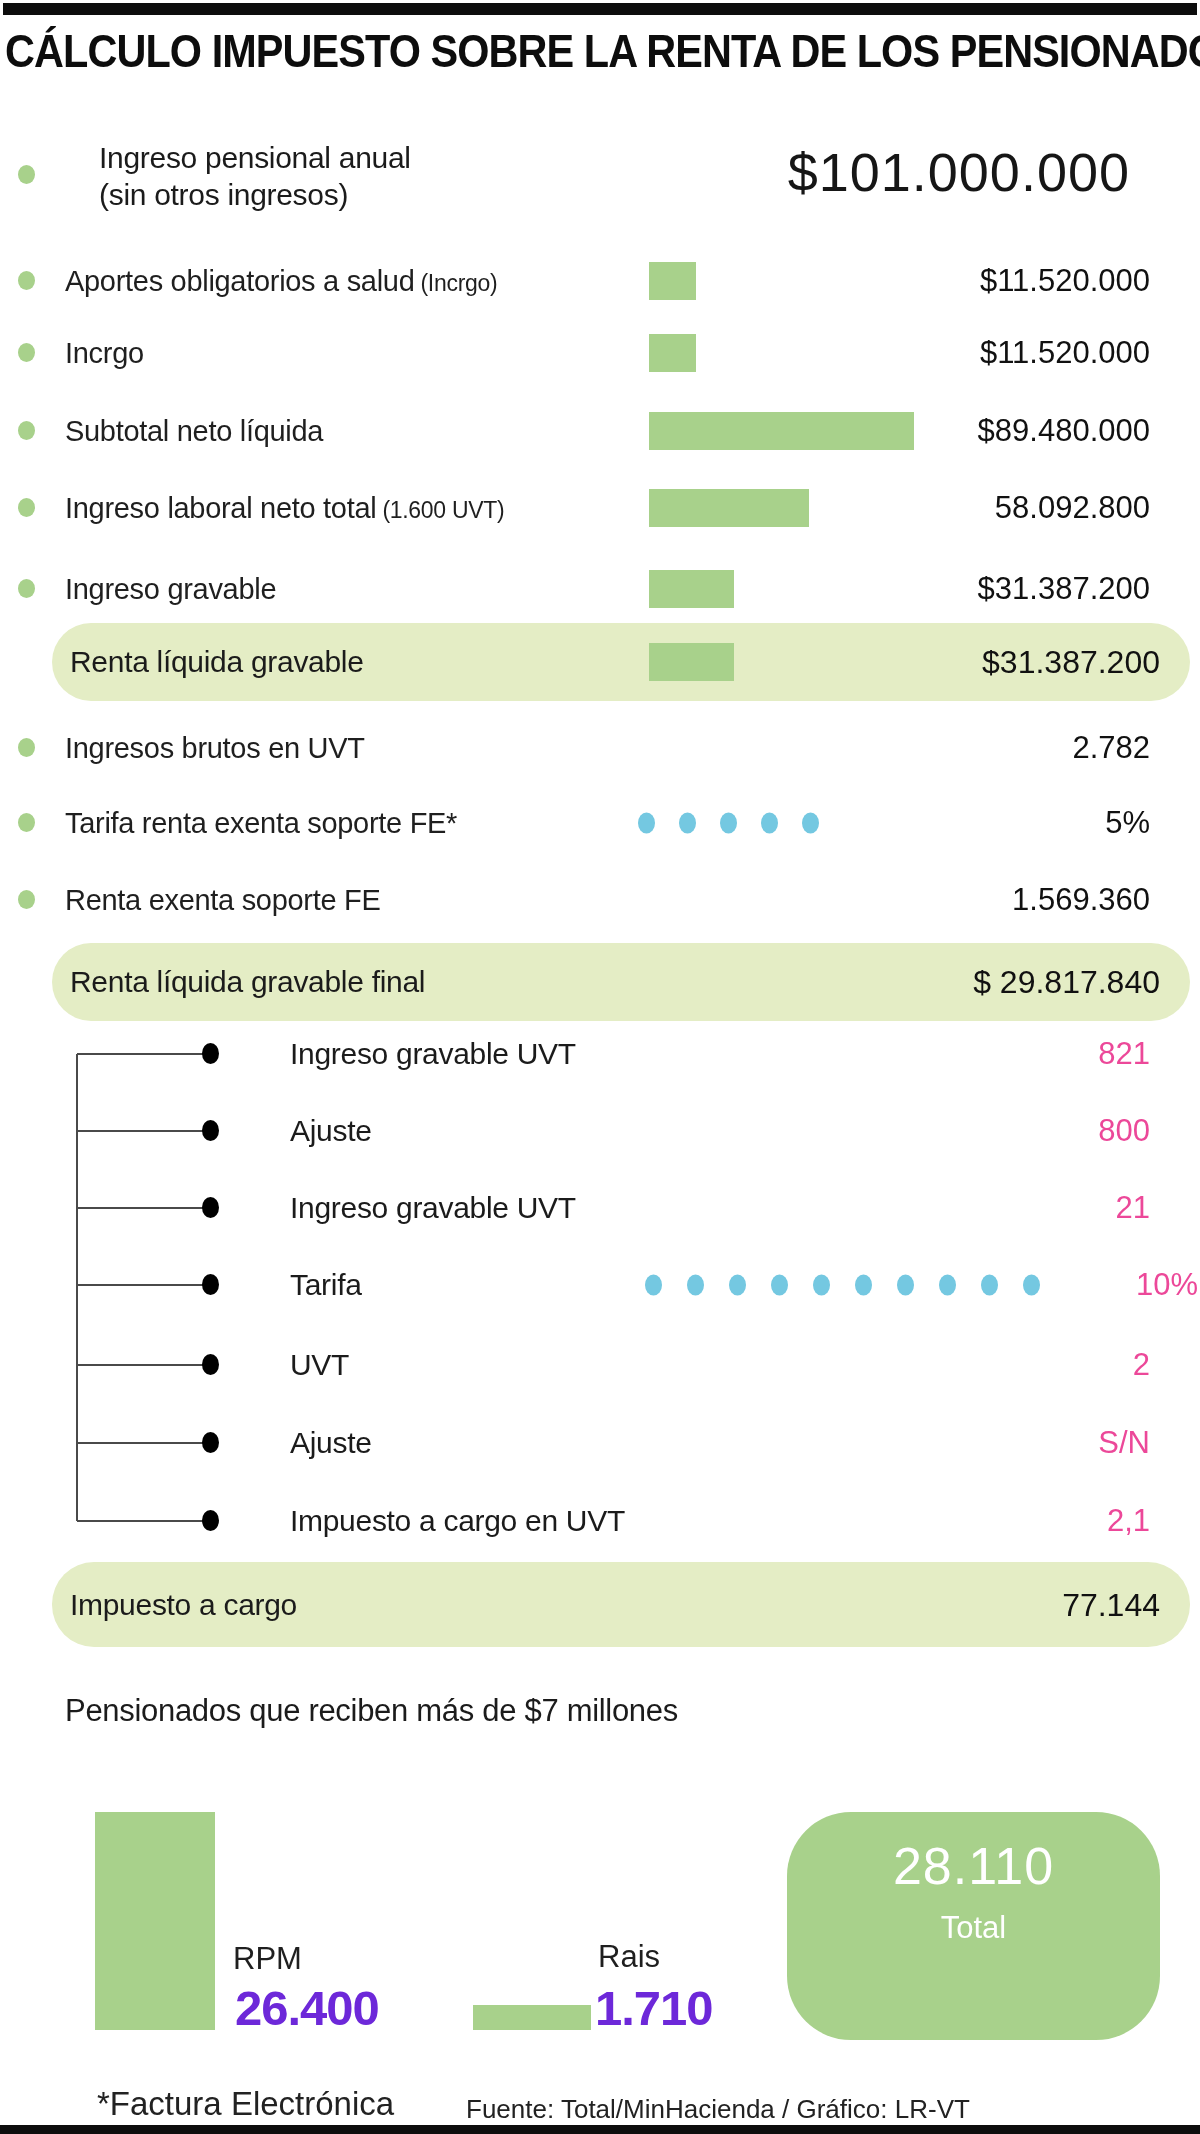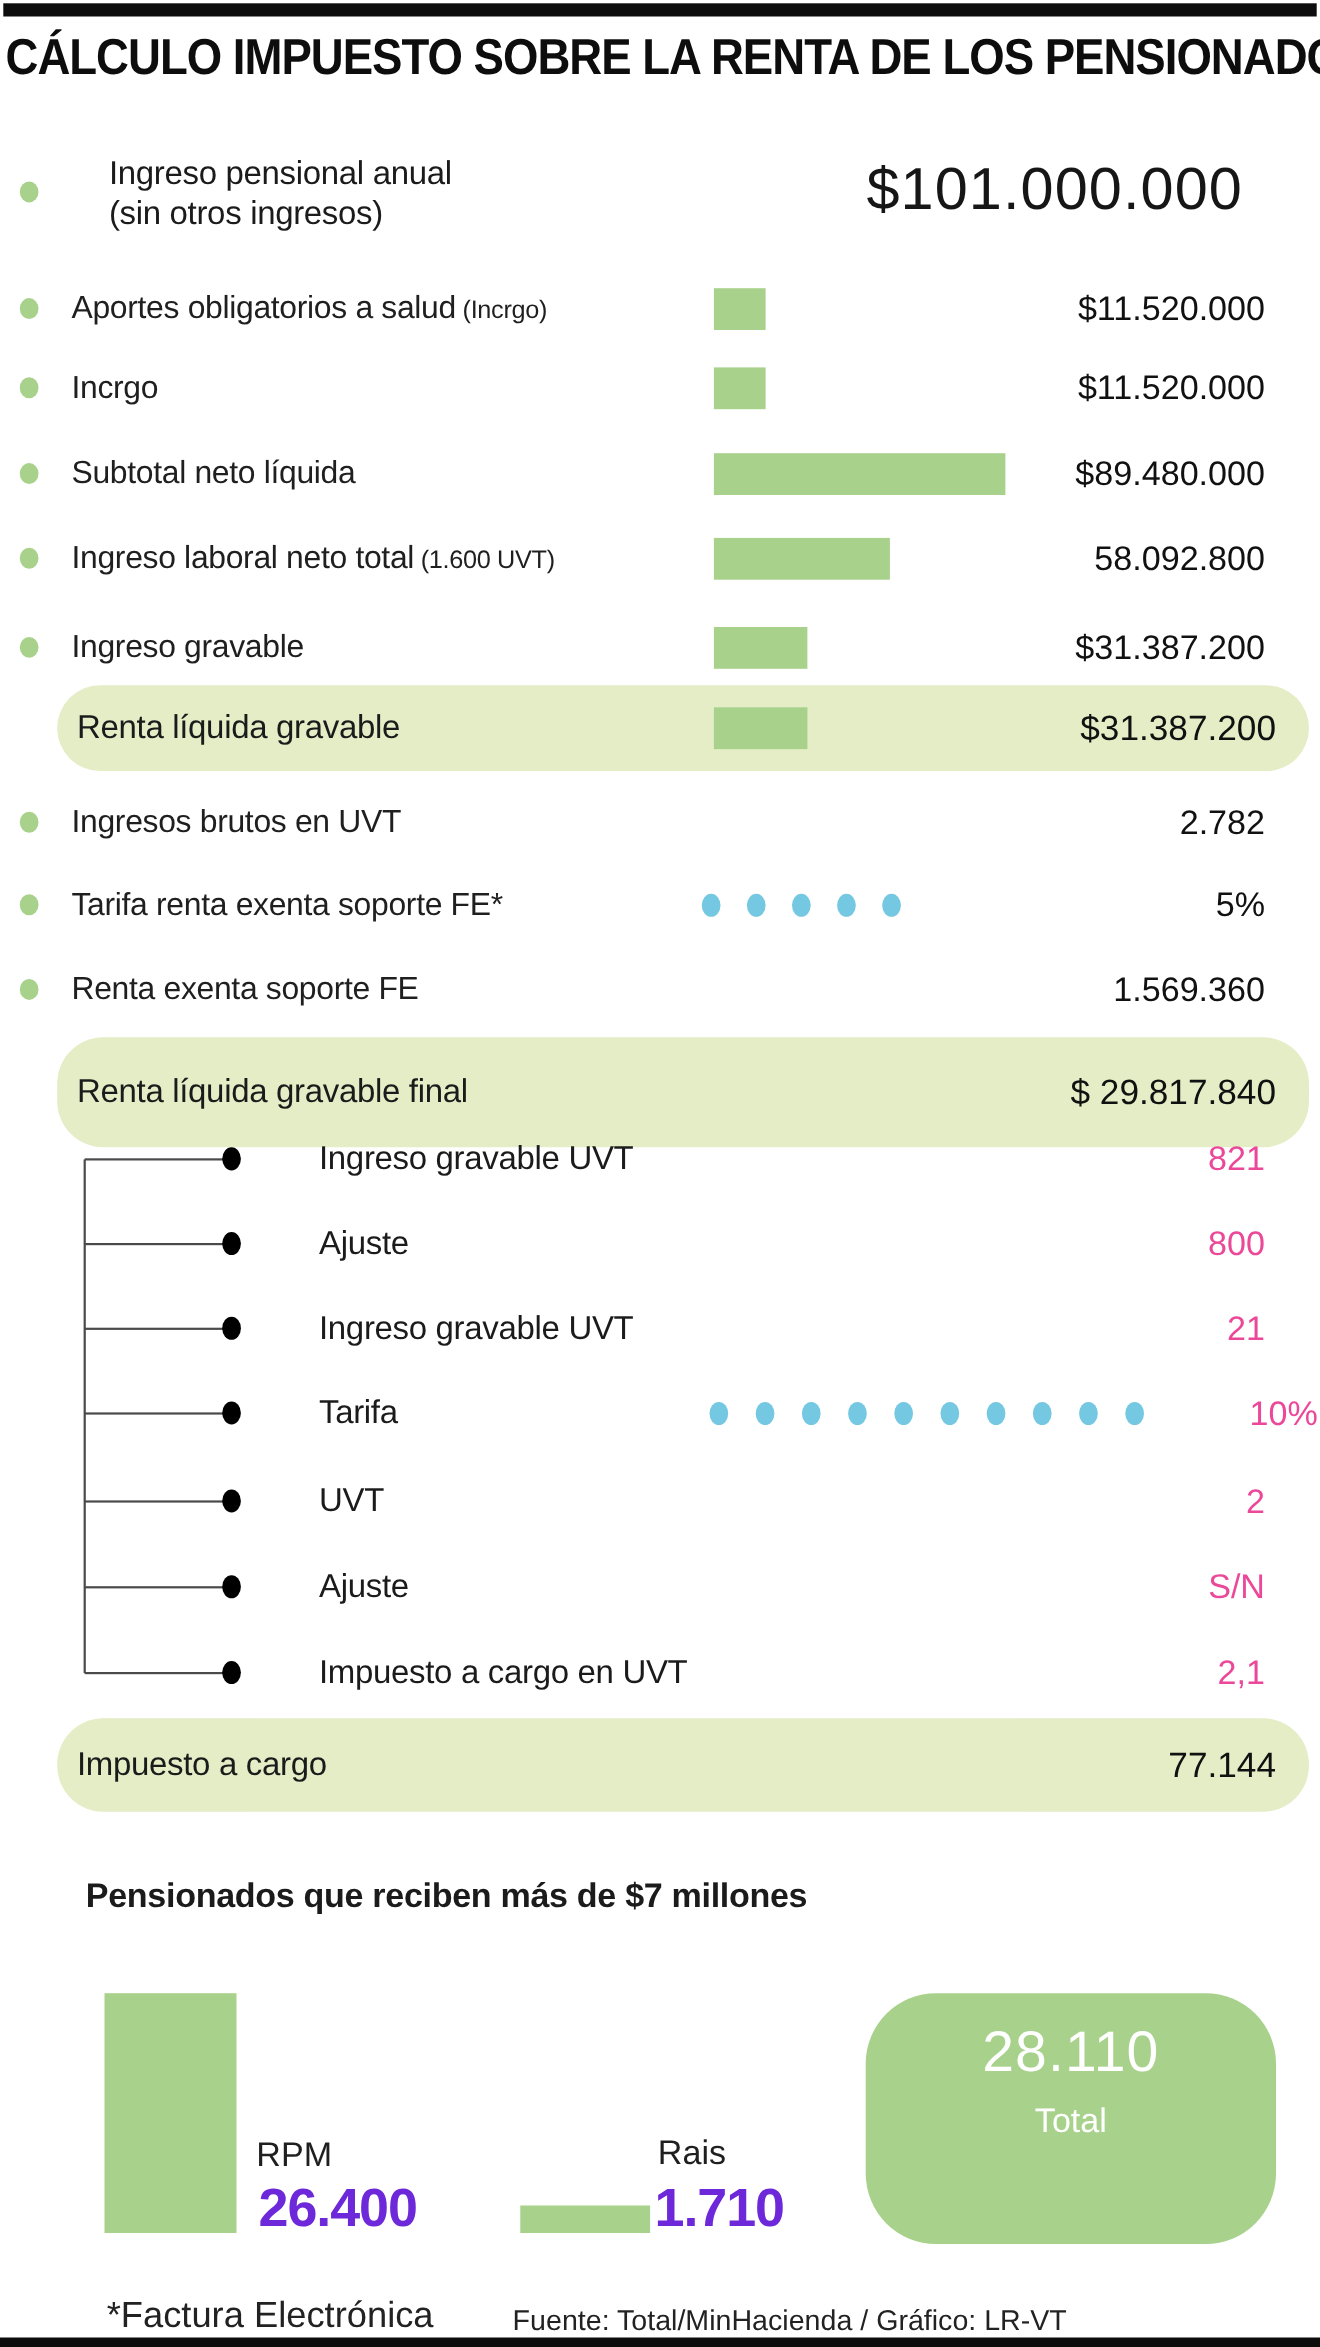--- a/index.html
+++ b/index.html
@@ -40,21 +40,21 @@
   .brow .label{position:absolute;left:290px;top:50%;transform:translateY(-50%);
                font-size:30px;letter-spacing:-0.3px;white-space:nowrap;}
   .brow .value{position:absolute;right:50px;top:50%;transform:translateY(-50%);
                font-size:31px;color:#ec4899;white-space:nowrap;}
   
   .dots{position:absolute;top:50%;transform:translateY(-50%);display:flex;}
   .dots i{display:block;width:17px;height:21px;border-radius:50%;background:#74c8e1;}
   .dots5{left:638px;gap:24px;}
   .dots10{left:645px;gap:25px;}
   
-  .heading{position:absolute;left:65px;top:1693px;margin:13px;font-size:31px;font-weight:700;
+  .heading{position:absolute;left:65px;top:1693px;margin:0;font-size:31px;font-weight:400;
            letter-spacing:-0.3px;}
   .rpm-bar{position:absolute;left:95px;top:1812px;width:120px;height:218px;background:#a8d18b;}
   .rais-bar{position:absolute;left:473px;top:2005px;width:118px;height:25px;background:#a8d18b;}
   .cat-label{position:absolute;font-size:31px;color:#1f1f1f;}
   .big-num{position:absolute;font-size:49px;font-weight:700;letter-spacing:-1px;color:#6d28d9;}
   .total-box{position:absolute;left:787px;top:1812px;width:373px;height:228px;background:#a8d18b;
              border-radius:64px;text-align:center;color:#ffffff;}
   .total-num{margin-top:24px;font-size:52px;font-weight:300;letter-spacing:1px;}
   .total-label{margin-top:14px;font-size:31px;}
   
@@ -134,21 +134,21 @@
       </span>
     <span class="value">5%</span>
   </div>
 
   <div class="row" style="top:878px;">
     <span class="bullet"></span>
     <span class="label"><span>Renta exenta soporte FE</span></span>
     <span class="value">1.569.360</span>
   </div>
 
-  <div class="pill" style="top:943px;height:100px;">
+  <div class="pill" style="top:943px;height:78px;">
     <span class="plabel">Renta líquida gravable final</span>
     <span class="pvalue">$ 29.817.840</span>
   </div>
 
   <div class="vline"></div>
 
   <div class="brow" style="top:1032px;">
     <span class="hline"></span>
     <span class="bdot"></span>
     <span class="label">Ingreso gravable UVT</span>

